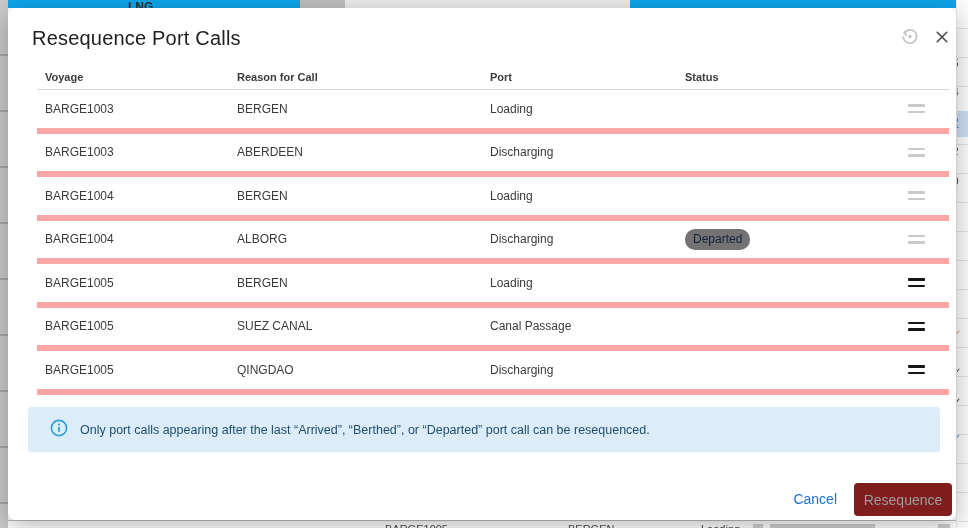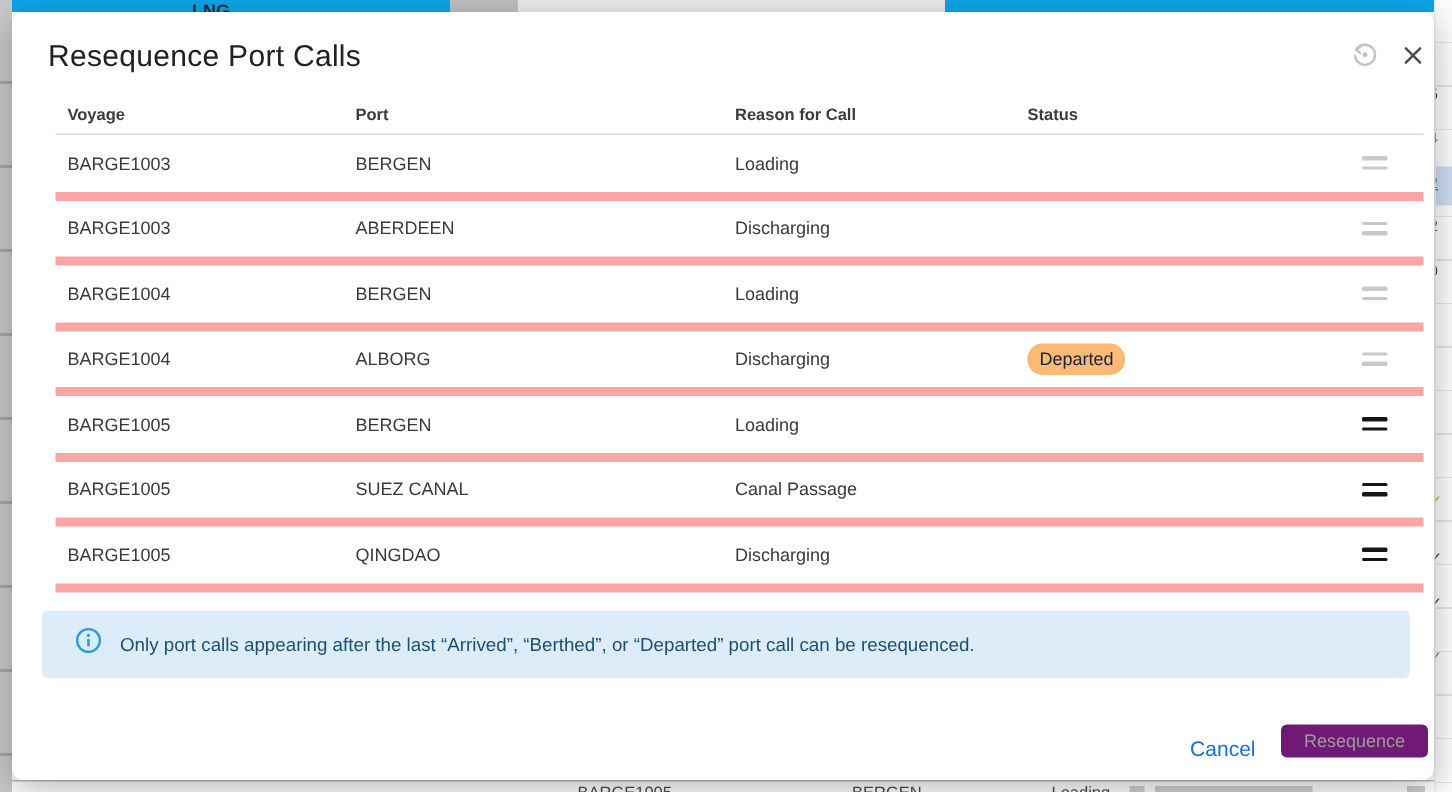--- a/index.html
+++ b/index.html
@@ -40,34 +40,34 @@
 
   
   .ptable { position:absolute; left:20px; top:56px; width:912px;margin-left:9px; }
   .trow, .thead { display:grid; grid-template-columns:192px 253px 195px 176px 1fr;
     align-items:center; padding-left:8px; }
   .thead { height:26px; border-bottom:1px solid #d9d9d9; font-size:11px; font-weight:600; color:#3b3b3b; }
   .trow { height:43.5px; border-bottom:6px solid #fca5a5; font-size:12px; color:#3a3a3a; }
   .handle { width:17px; justify-self:end; margin-right:24px; display:flex; flex-direction:column; gap:4px; }
   .handle i { display:block; height:2.5px; border-radius:1px; background:#161616; }
   .handle.dim i { height:2.3px; background:#c9c9c9; }
-  .badge { display:inline-block; background:#fdba74; color:#13233d; font-size:12px;
+  .badge { display:inline-block; background:#737373; color:#13233d; font-size:12px;
     padding:3px 8px 4px; border-radius:10px; }
 
   
   .banner { position:absolute; left:20px; top:399px; width:912px; height:45px; background:#dcedf9;
     border-radius:4px; display:flex; align-items:center; padding-left:22px; gap:12px; }
   .banner-text { font-size:12.5px; color:#1f4e6e; }
 
   
   .btn-cancel { position:absolute; right:119px; top:475px; height:33px; line-height:33px;
     background:none; border:none; color:#1a6fd0; font-size:14px; cursor:pointer;
     font-family:"Liberation Sans", sans-serif;margin-left:48px; }
-  .btn-resequence { position:absolute; right:4px; top:475px; width:98px; height:22px;
-    background:#701a75; border:none; border-radius:4px; color:#9d9d9d; font-size:12px;
+  .btn-resequence { position:absolute; right:4px; top:475px; width:98px; height:33px;
+    background:#7f1d1d; border:none; border-radius:4px; color:#9d9d9d; font-size:14px;
     font-family:"Liberation Sans", sans-serif; cursor:default; }
 </style>
 </head>
 <body>
 
 <div class="screen">
 
   <div class="bg-left-strip"></div>
   <div class="bg-top-strip">
     <span class="lng">LNG</span>
@@ -113,22 +113,22 @@
       <span>
         <svg width="22" height="22" viewBox="0 0 24 24">
           <path d="M6.8 6.8 L17.2 17.2 M17.2 6.8 L6.8 17.2" stroke="#494949" stroke-width="1.7" stroke-linecap="round"></path>
         </svg>
       </span>
     </button>
 
     <div class="ptable">
       <div class="thead">
         <div>Voyage</div>
+        <div>Reason for Call</div>
         <div>Port</div>
-        <div>Reason for Call</div>
         <div>Status</div>
         <div></div>
       </div>
 
       <div class="trow">
         <div>BARGE1003</div>
         <div>BERGEN</div>
         <div>Loading</div>
         <div></div>
         <div class="handle dim">

